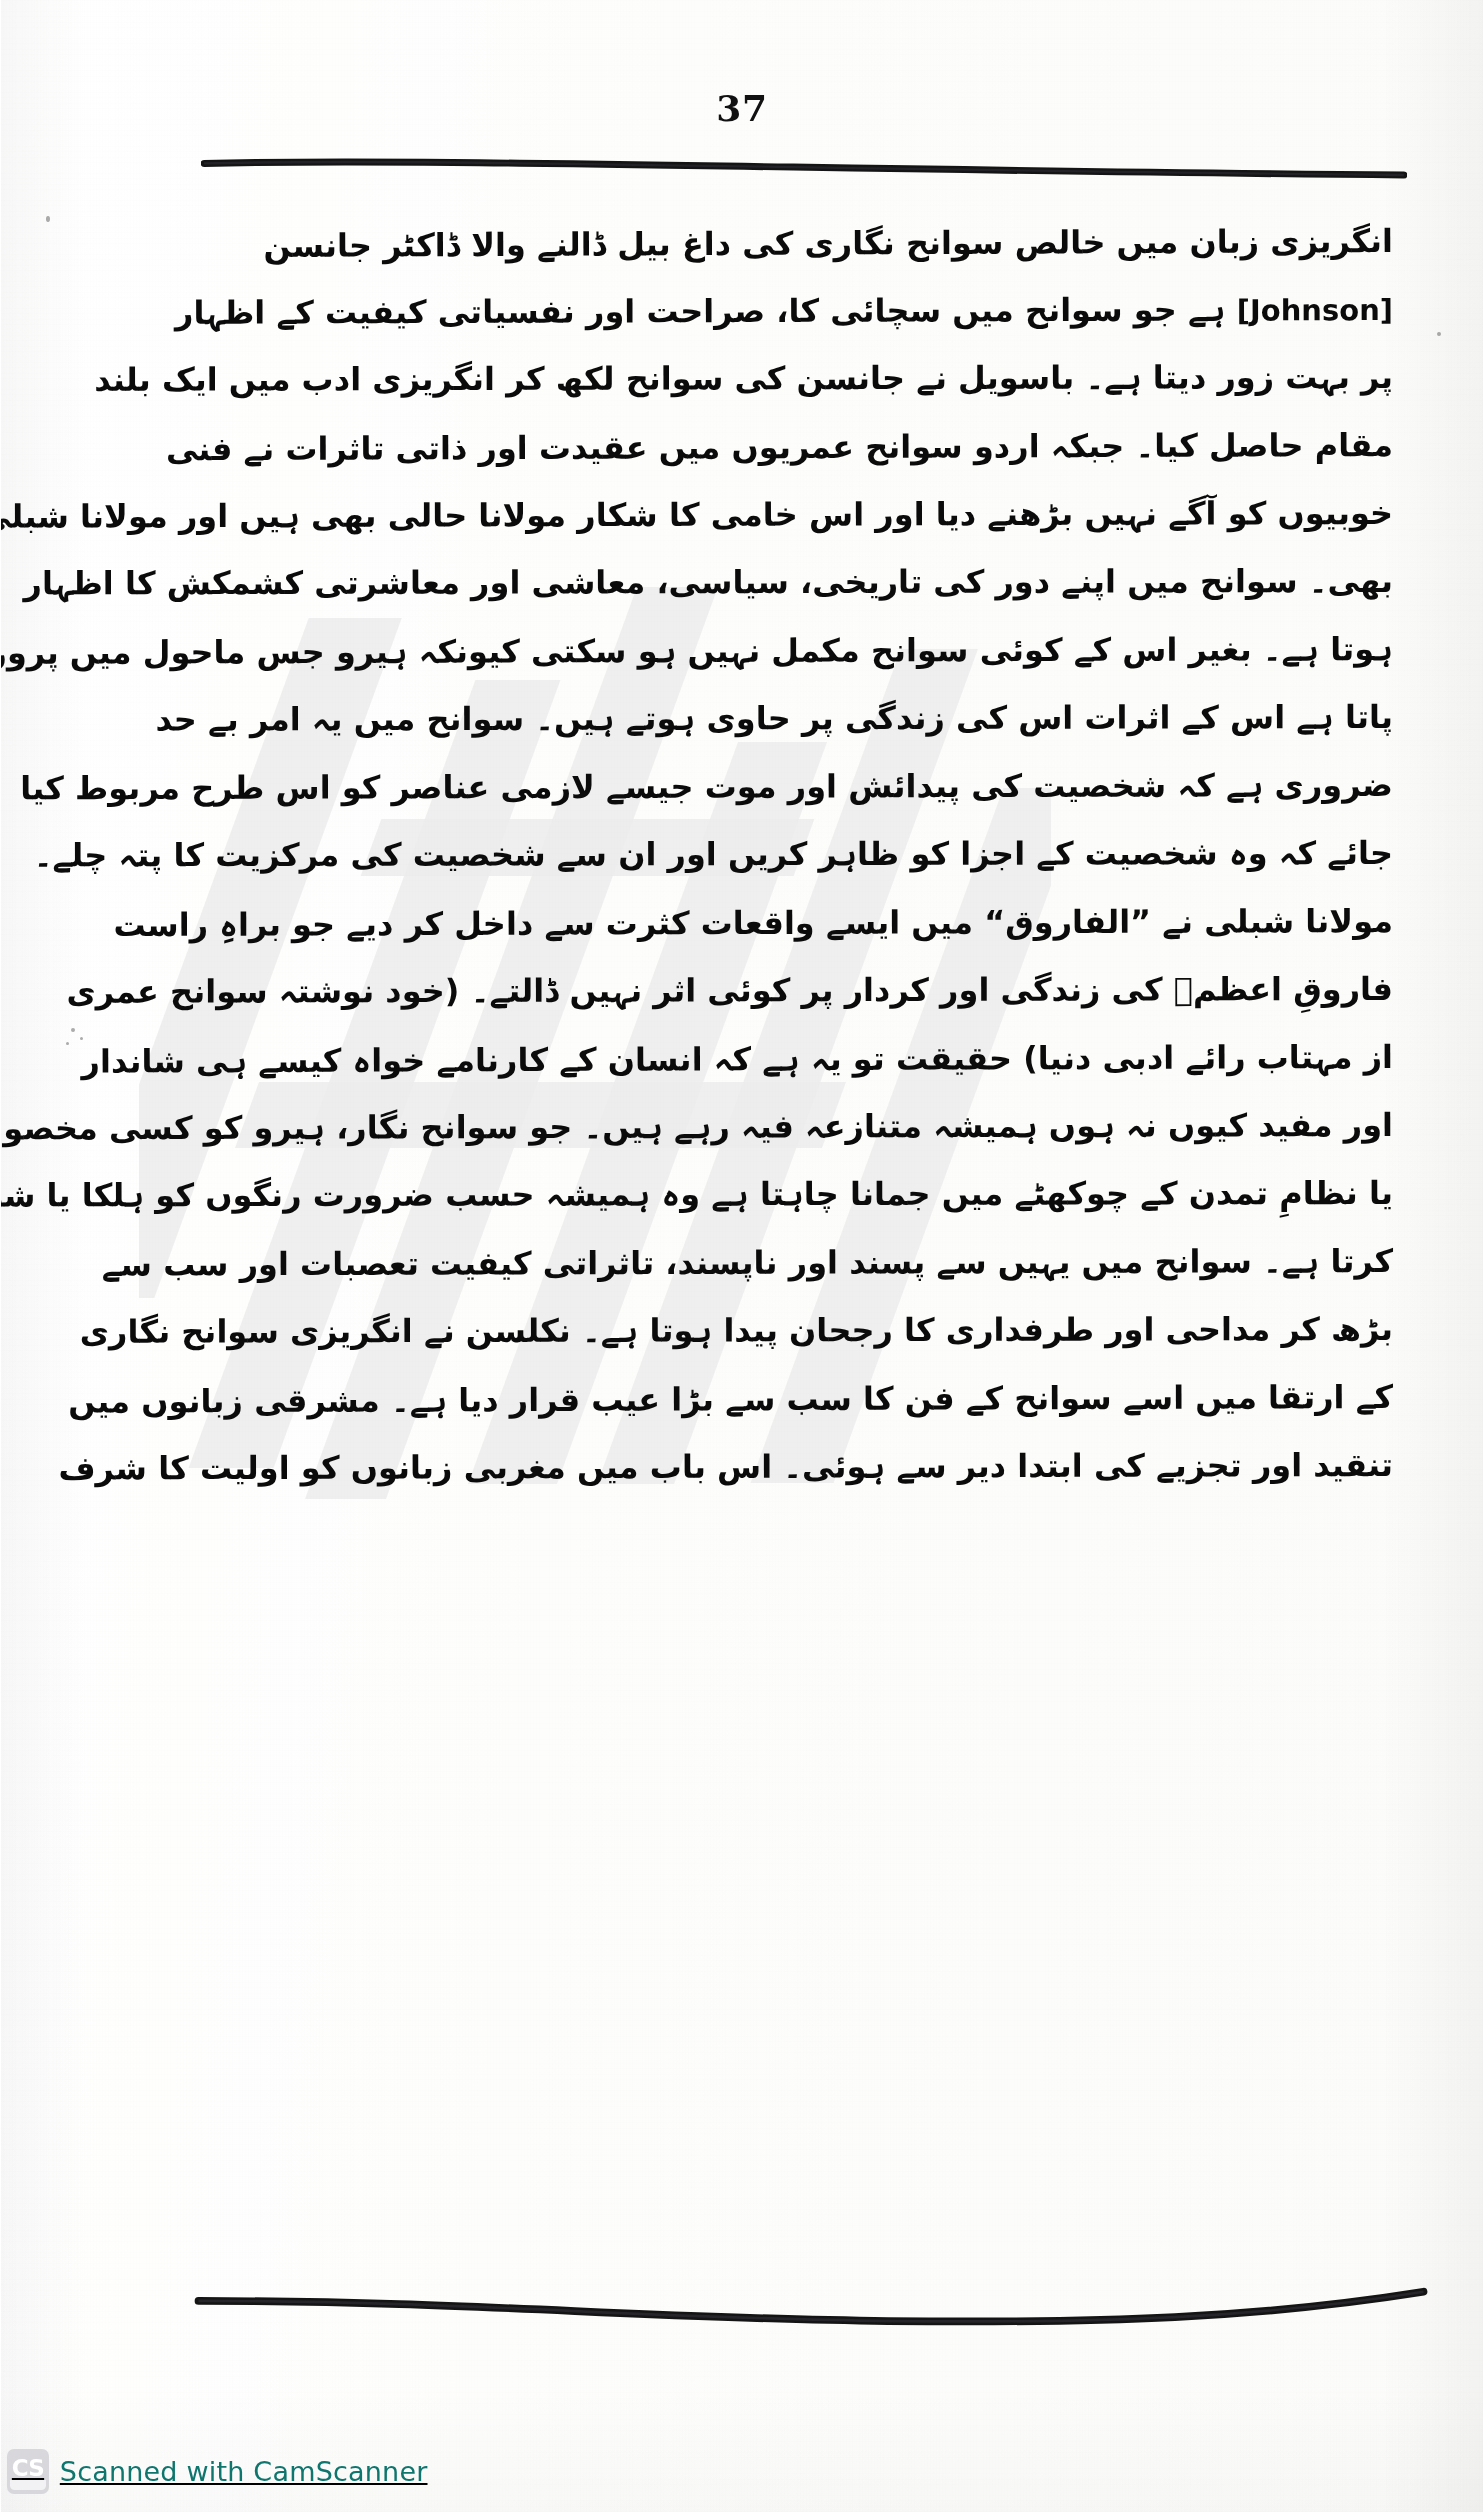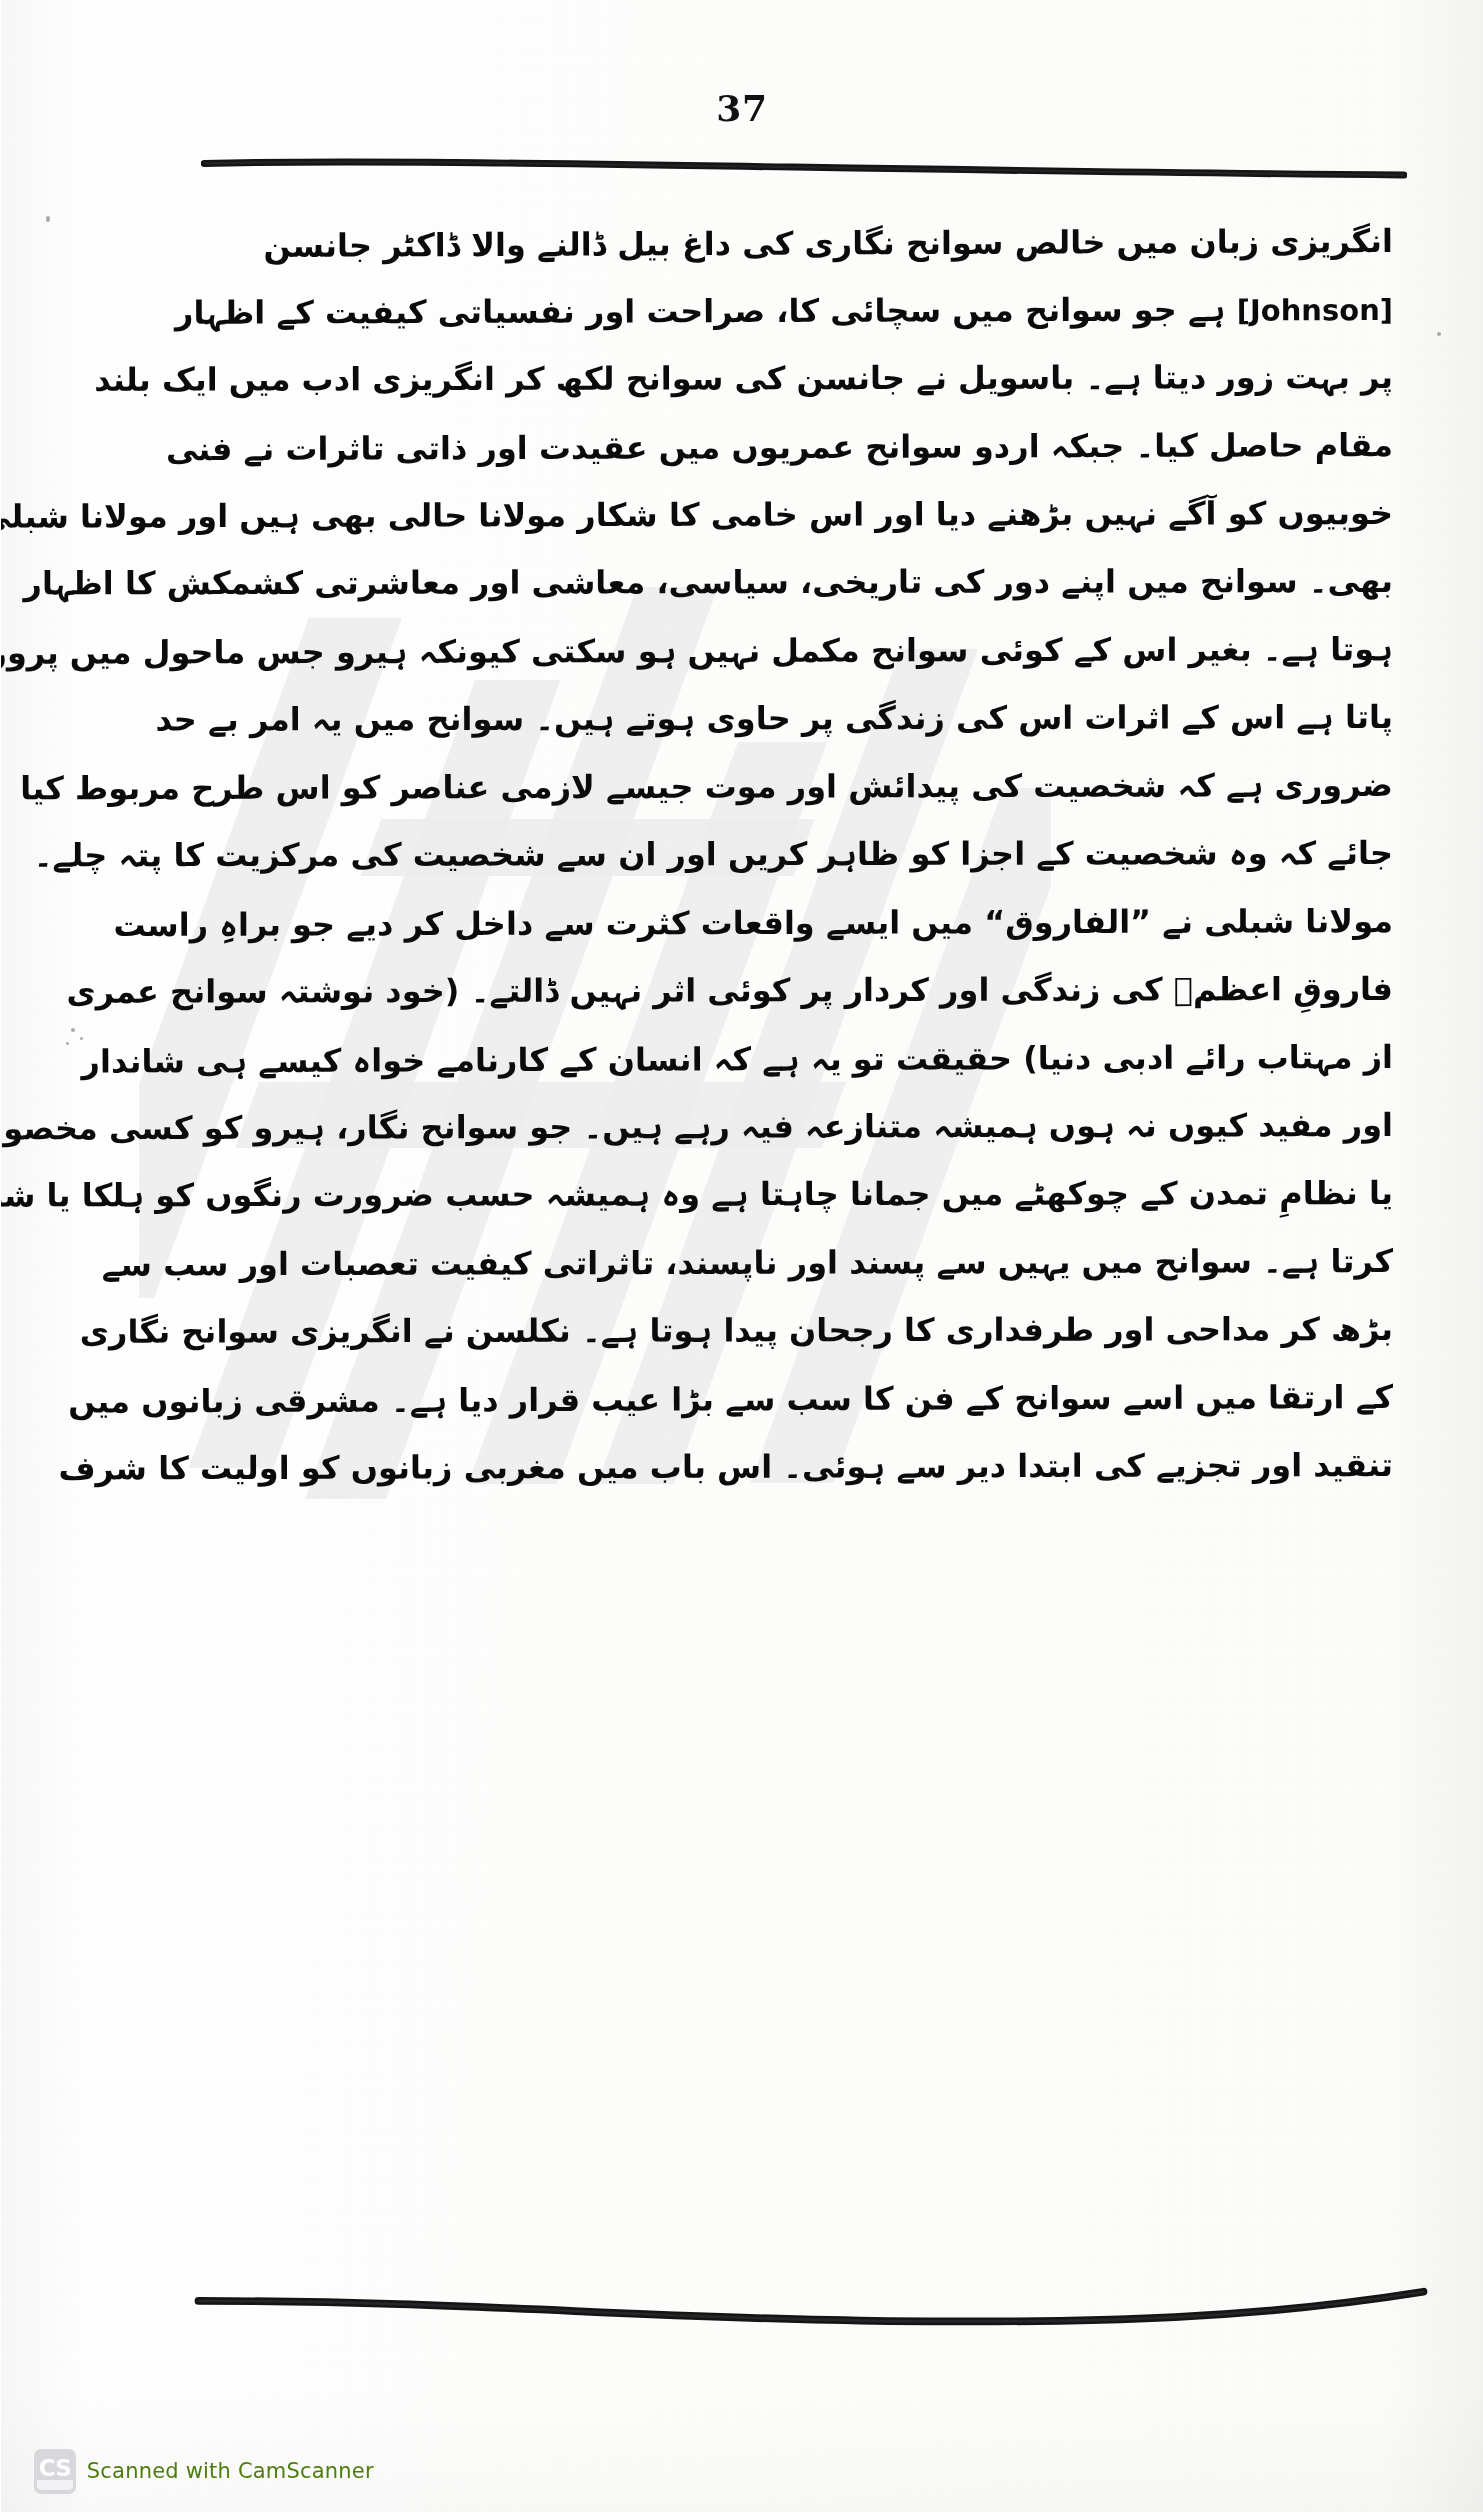--- a/index.html
+++ b/index.html
@@ -82,42 +82,43 @@
   .l7{transform:rotate(-.16deg);} .l8{transform:rotate(-.12deg);}
   .l9{transform:rotate(-.14deg);} .l10{transform:rotate(-.1deg);}
   .l11{transform:rotate(-.18deg);} .l12{transform:rotate(-.12deg);}
   .l13{transform:rotate(-.2deg);} .l14{transform:rotate(-.14deg);}
   .l15{transform:rotate(-.1deg);} .l16{transform:rotate(-.16deg);}
   .l17{transform:rotate(-.12deg);} .l18{transform:rotate(-.2deg);}
   .l19{transform:rotate(-.15deg);}
 
   
   .camscanner{
-    position:absolute;left:34px;bottom:18.5px;
+    position:absolute;left:7px;bottom:18.5px;
     display:flex;align-items:center;gap:10.8px;
     direction:ltr;
+    text-decoration:underline;
   }
   .cs-badge{
     width:42px;height:45px;border-radius:7px;
     background:#d8d8dc;
     display:flex;align-items:center;justify-content:center;
     position:relative;
   }
   .cs-badge::after{
     content:"";position:absolute;left:3.1px;right:3.1px;bottom:3.1px;height:10px;
     background:#f2f2f4;border-radius:0 0 4.6px 4.6px;
   }
   .cs-badge span{
     font-family:"DejaVu Sans","Liberation Sans",sans-serif;
     font-weight:700;font-size:23px;color:#ffffff;
     position:relative;z-index:2;margin-bottom:7px;letter-spacing:-0.8px;
   }
   .cs-text{
     font-family:"DejaVu Sans","Liberation Sans",sans-serif;
-    font-size:21px;color:#4d7c0f;letter-spacing:0.2px;
+    font-size:27px;color:#0f766e;letter-spacing:0.2px;
   }
 
   
   .speck{position:absolute;background:#5a5a5a;border-radius:50%;opacity:.5;}
 </style>
 </head>
 <body>
 
 <div class="paper"></div>
 

